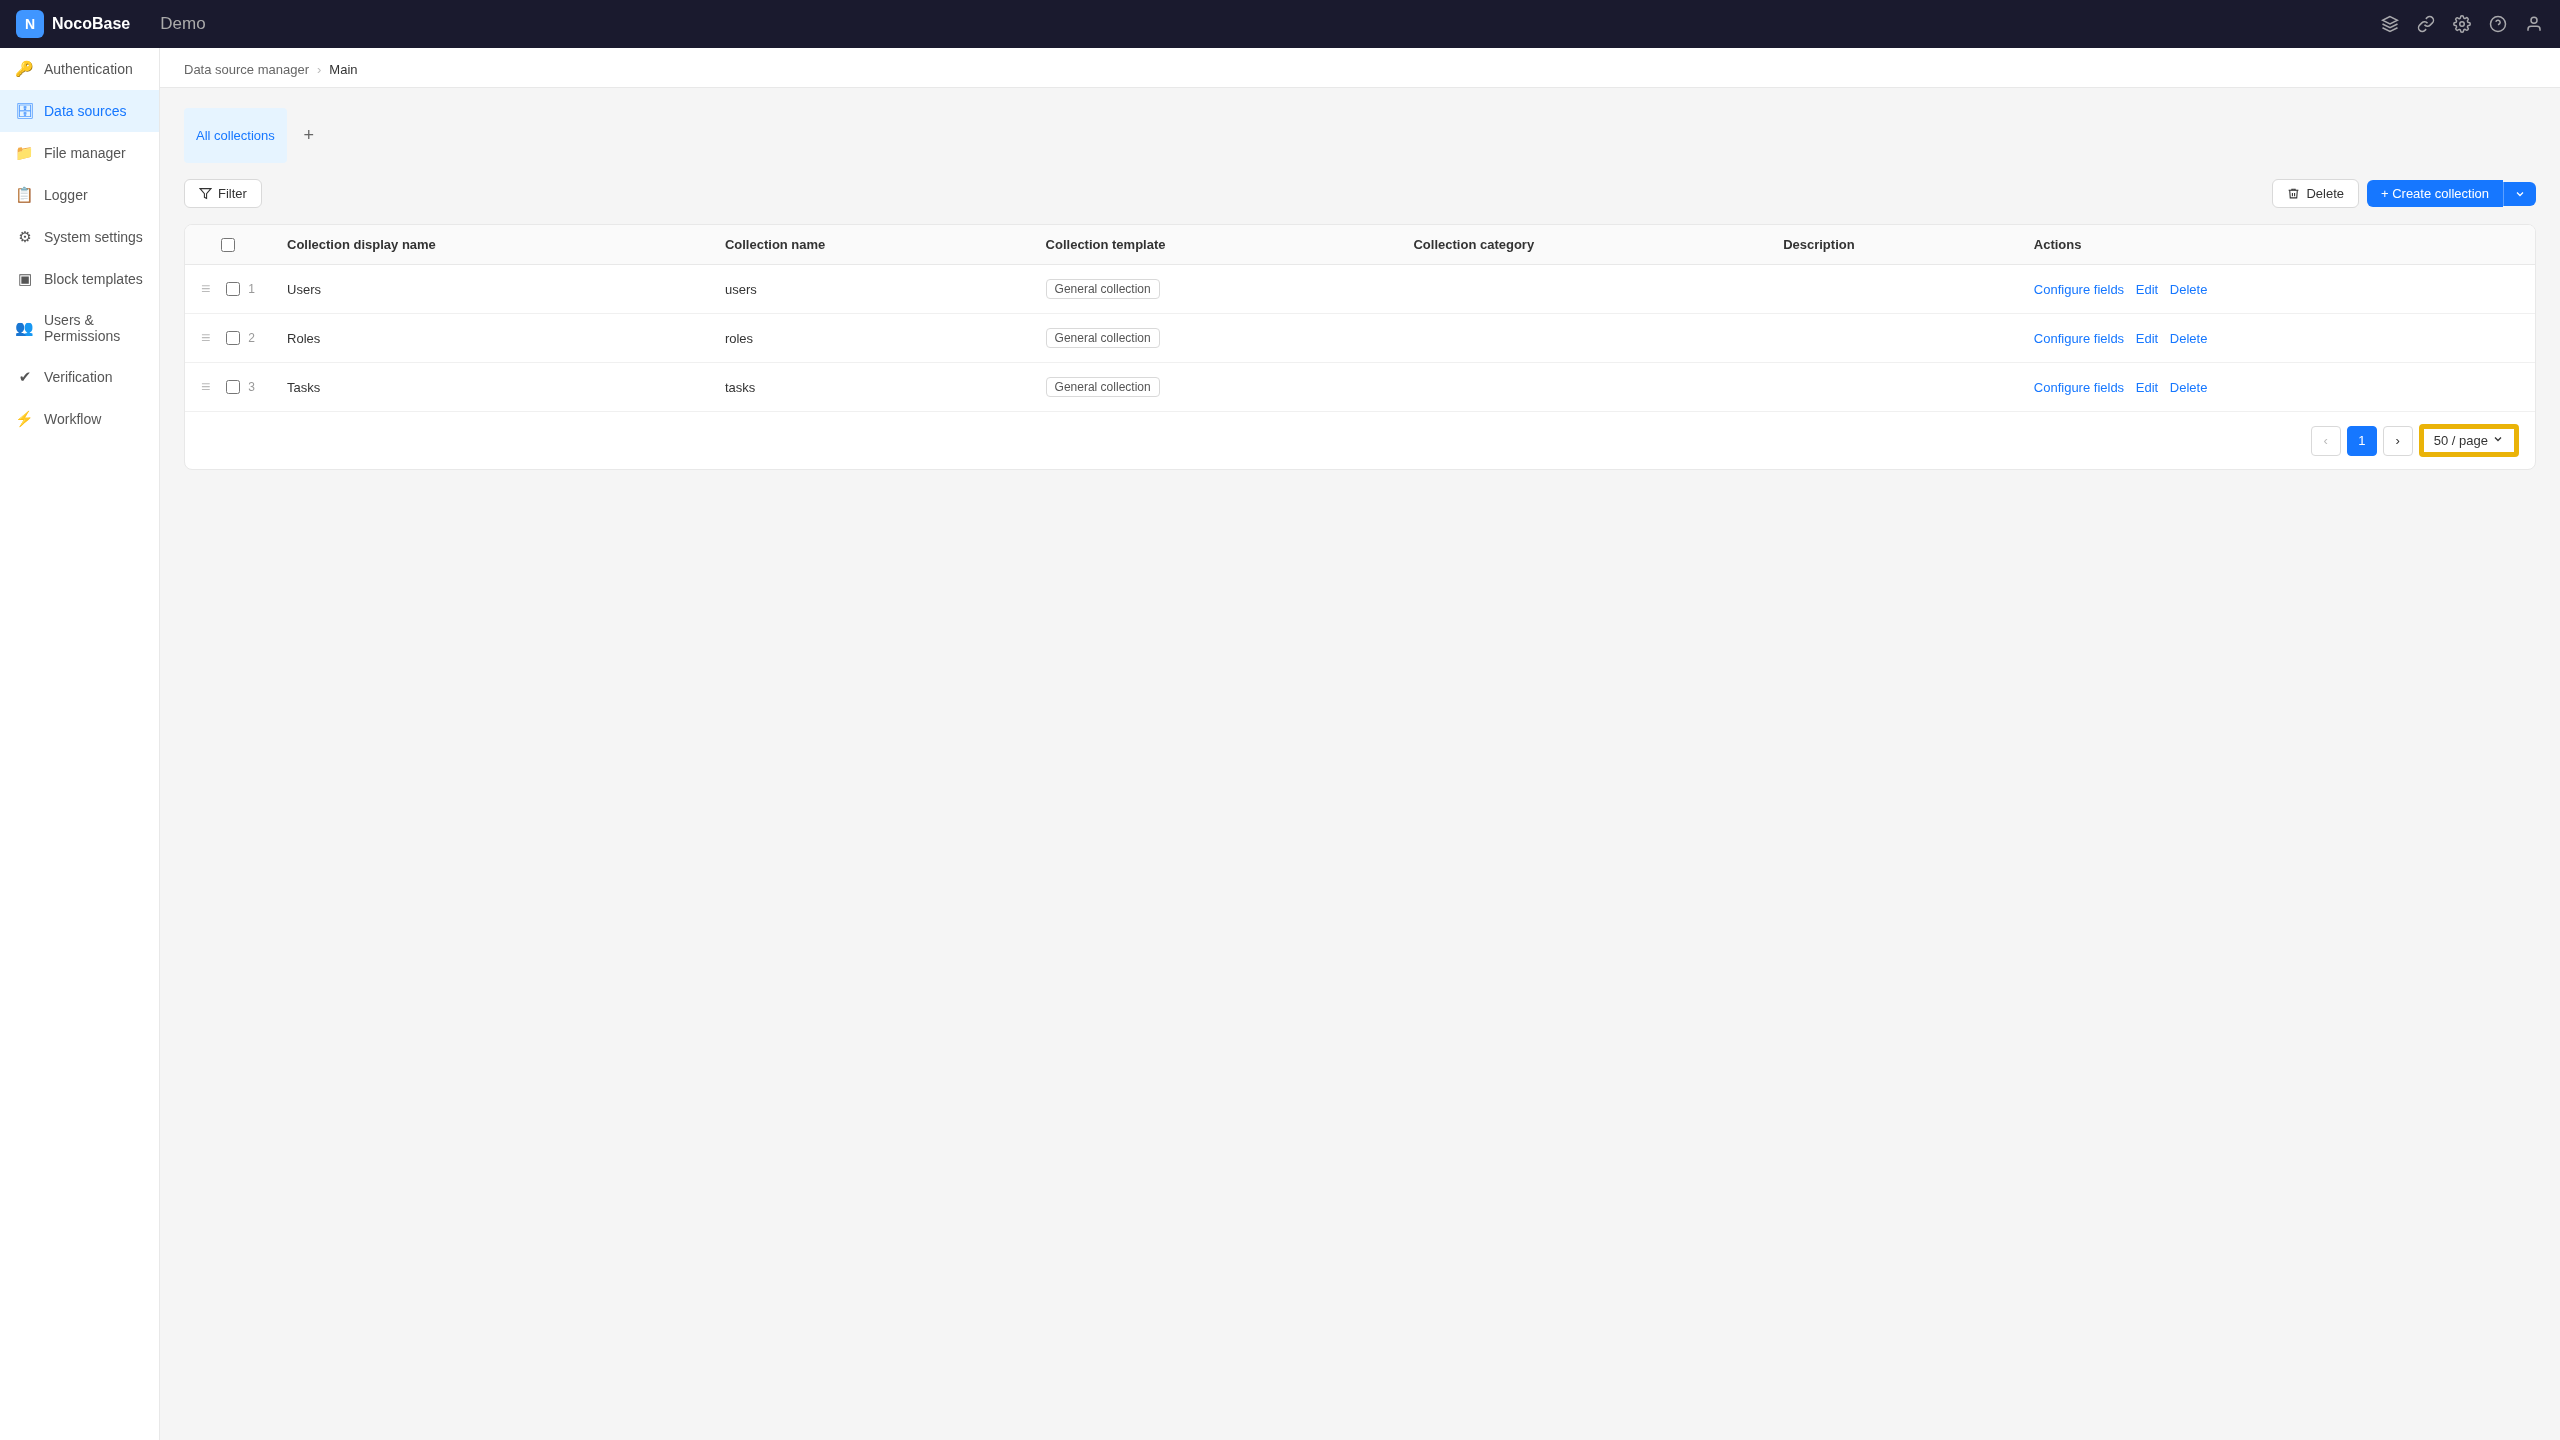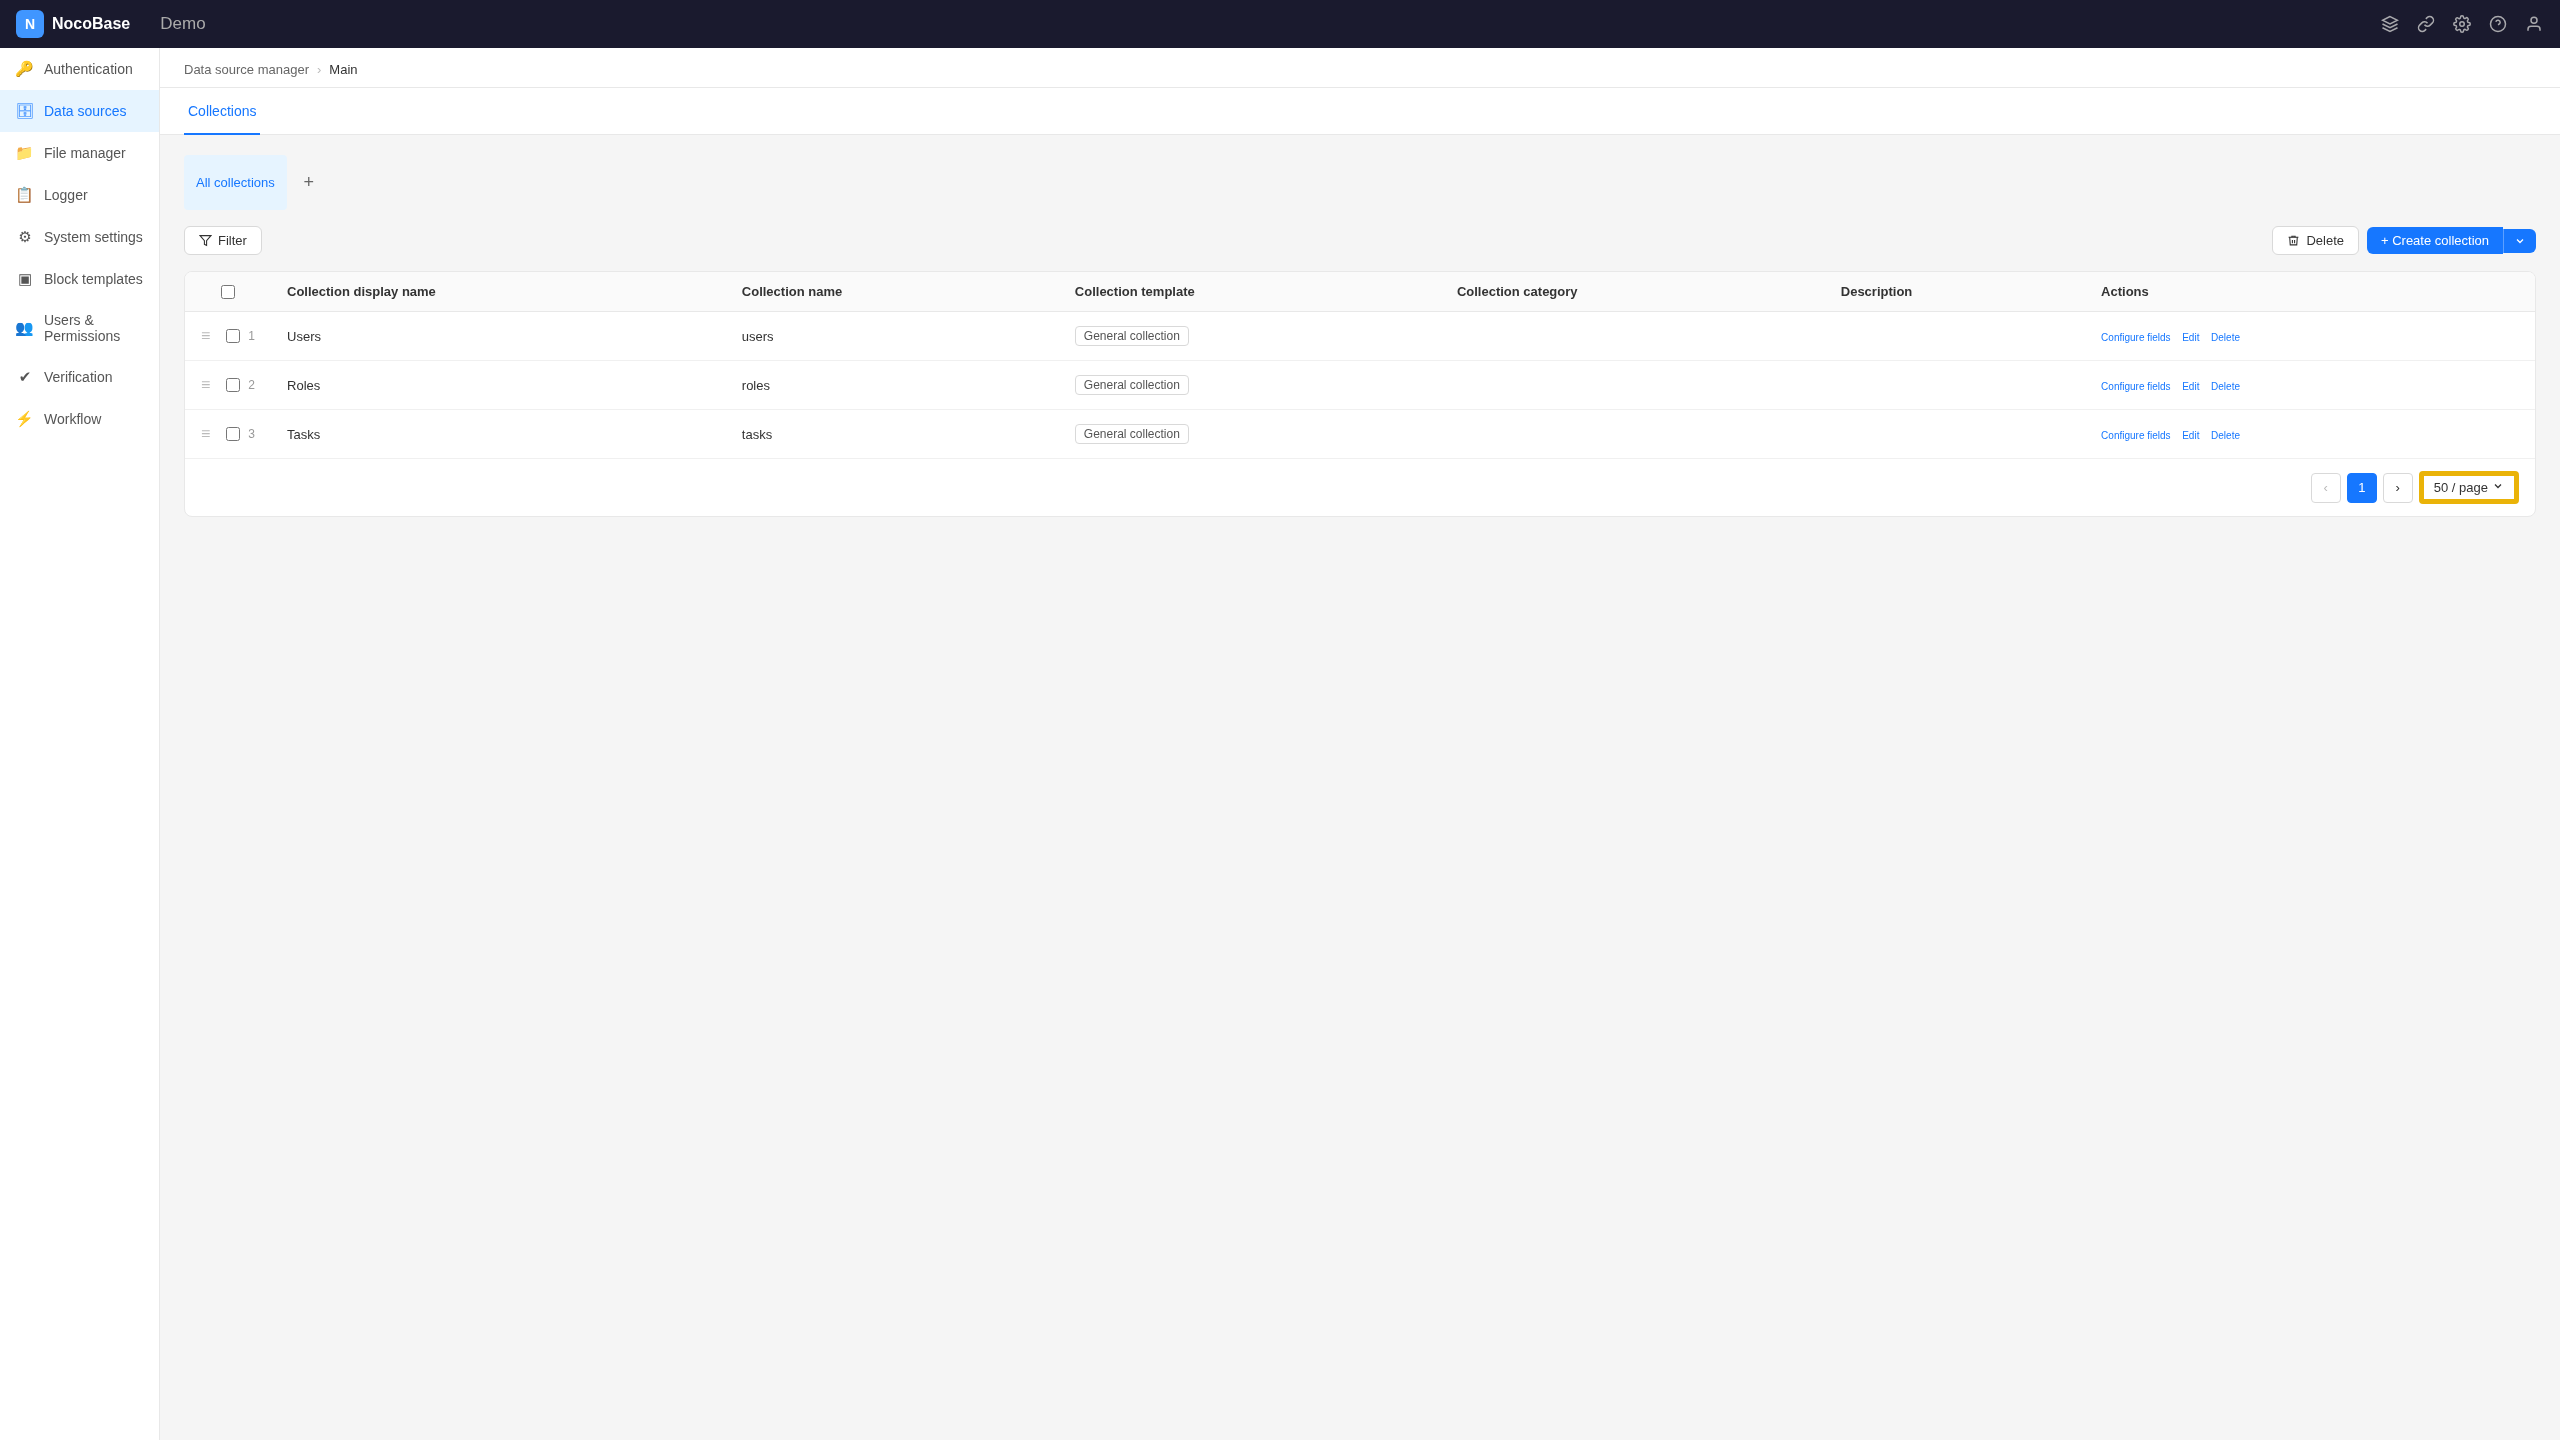--- a/index.html
+++ b/index.html
@@ -278,21 +278,21 @@
       border: 1px solid #d9d9d9;
       border-radius: 4px;
       font-size: 12px;
       color: #555;
       background: #fff;
     }
 
     .action-link {
       color: #1677ff;
       cursor: pointer;
-      font-size: 10px;
+      font-size: 13px;
       margin-right: 8px;
     }
 
     
     .checkbox-cell {
       display: flex;
       align-items: center;
       justify-content: center;
     }
     input[type="checkbox"] {
@@ -430,25 +430,20 @@
   </div>
 
   <div class="content">
 
     <div class="breadcrumb">
       <span class="breadcrumb-link">Data source manager</span>
       <span class="breadcrumb-sep">›</span>
       <span class="breadcrumb-current">Main</span>
     </div>
 
-    <div class="tabs-bar">
-      <div class="tab-item active">
-        <span>Collections</span>
-      </div>
-    </div>
 
     <div class="inner-content">
 
       <div class="subtabs">
         <div class="subtab-item active">
           <span>All collections</span>
         </div>
         <div class="subtab-add" title="Add tab">+</div>
       </div>
 

